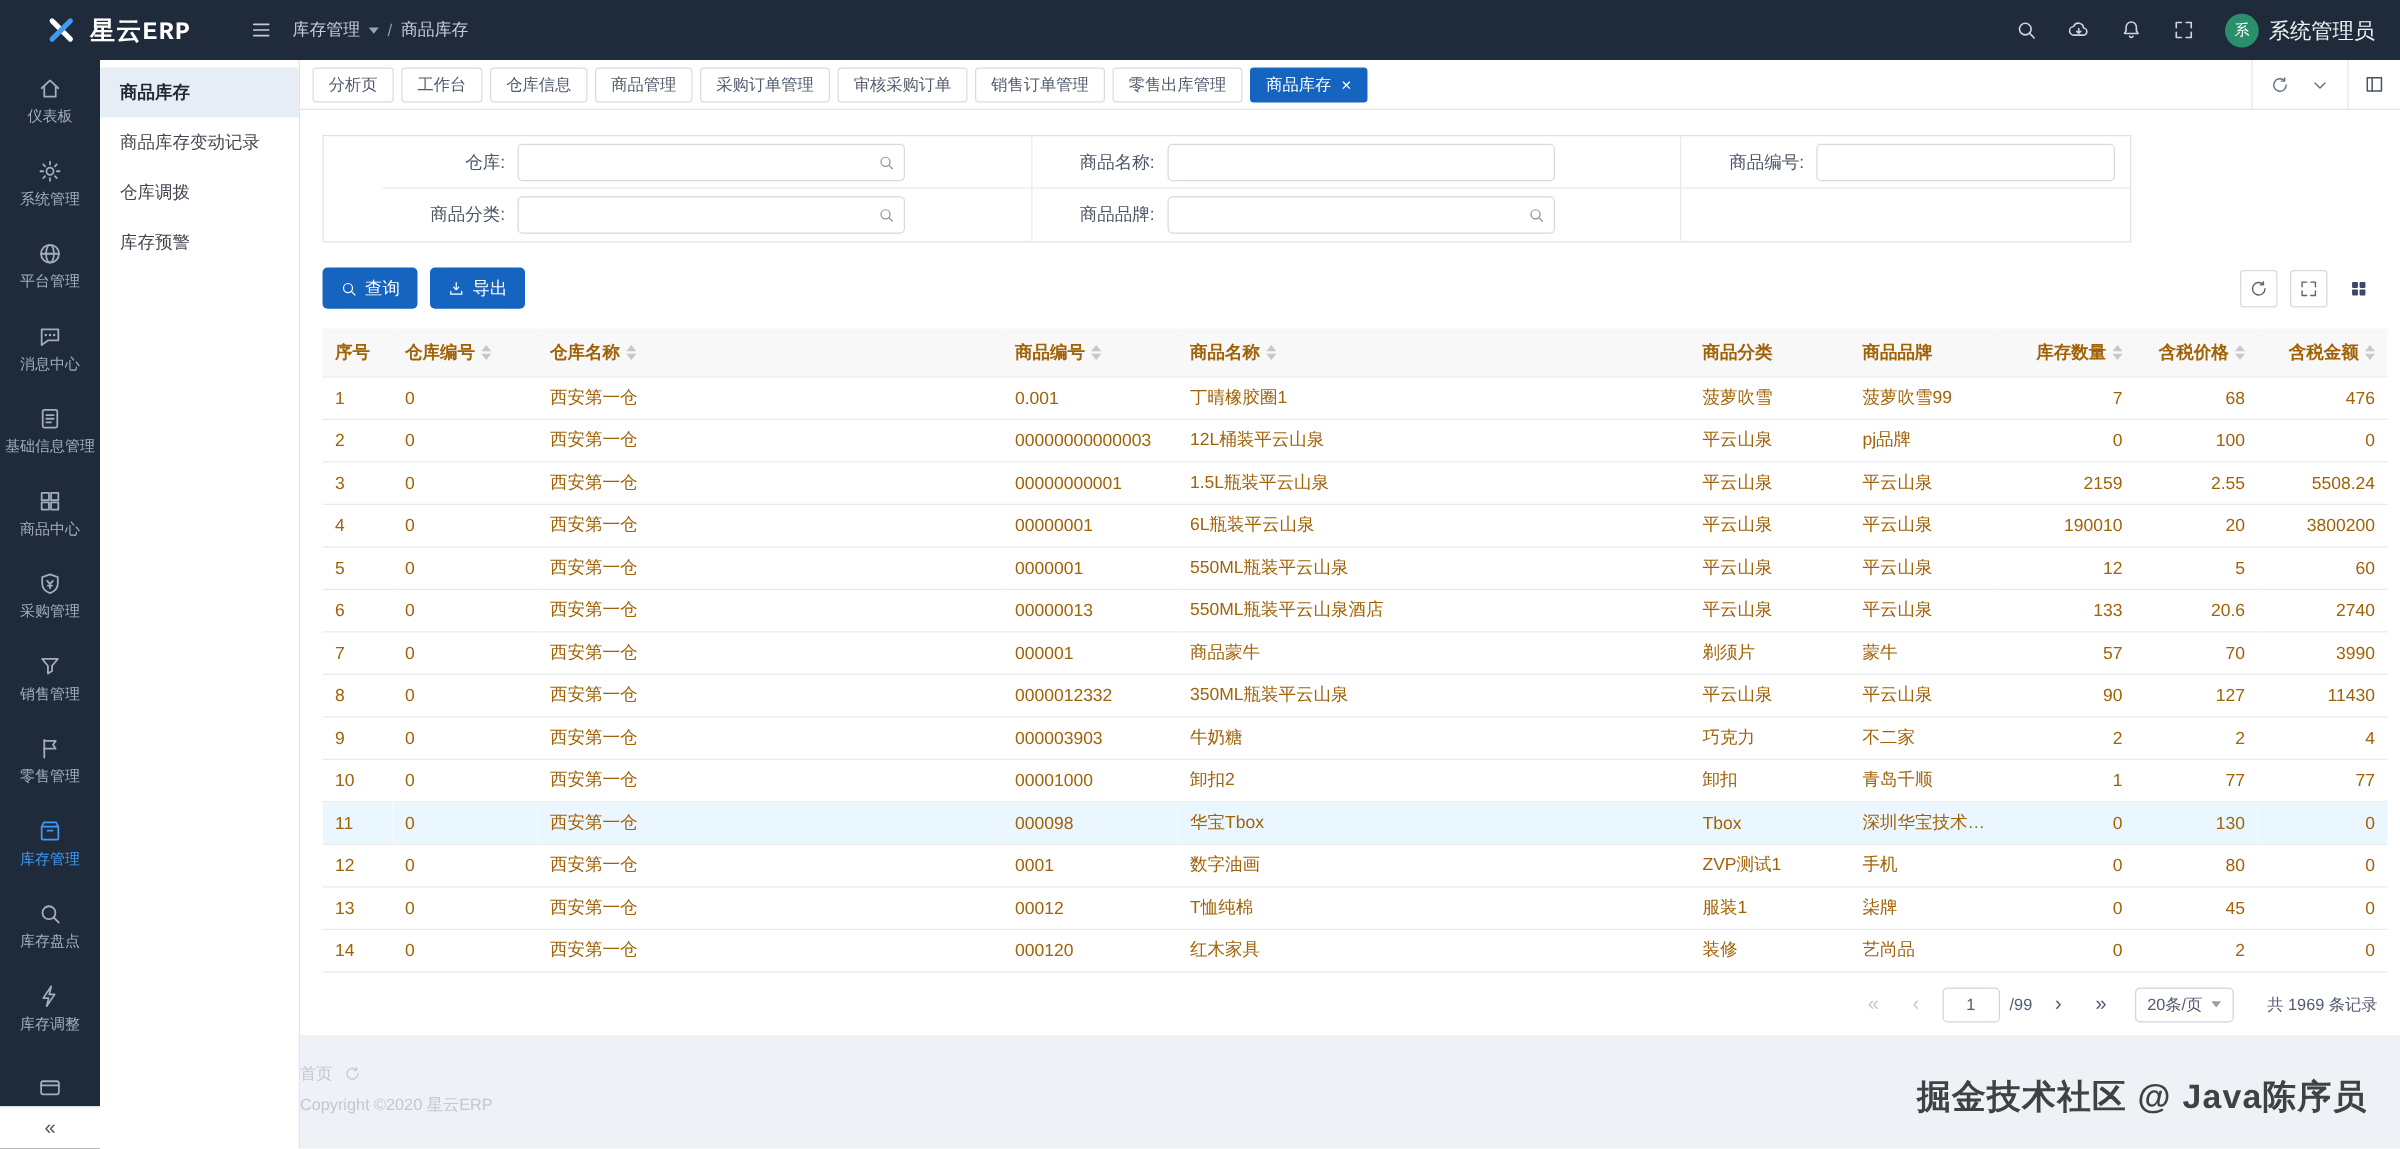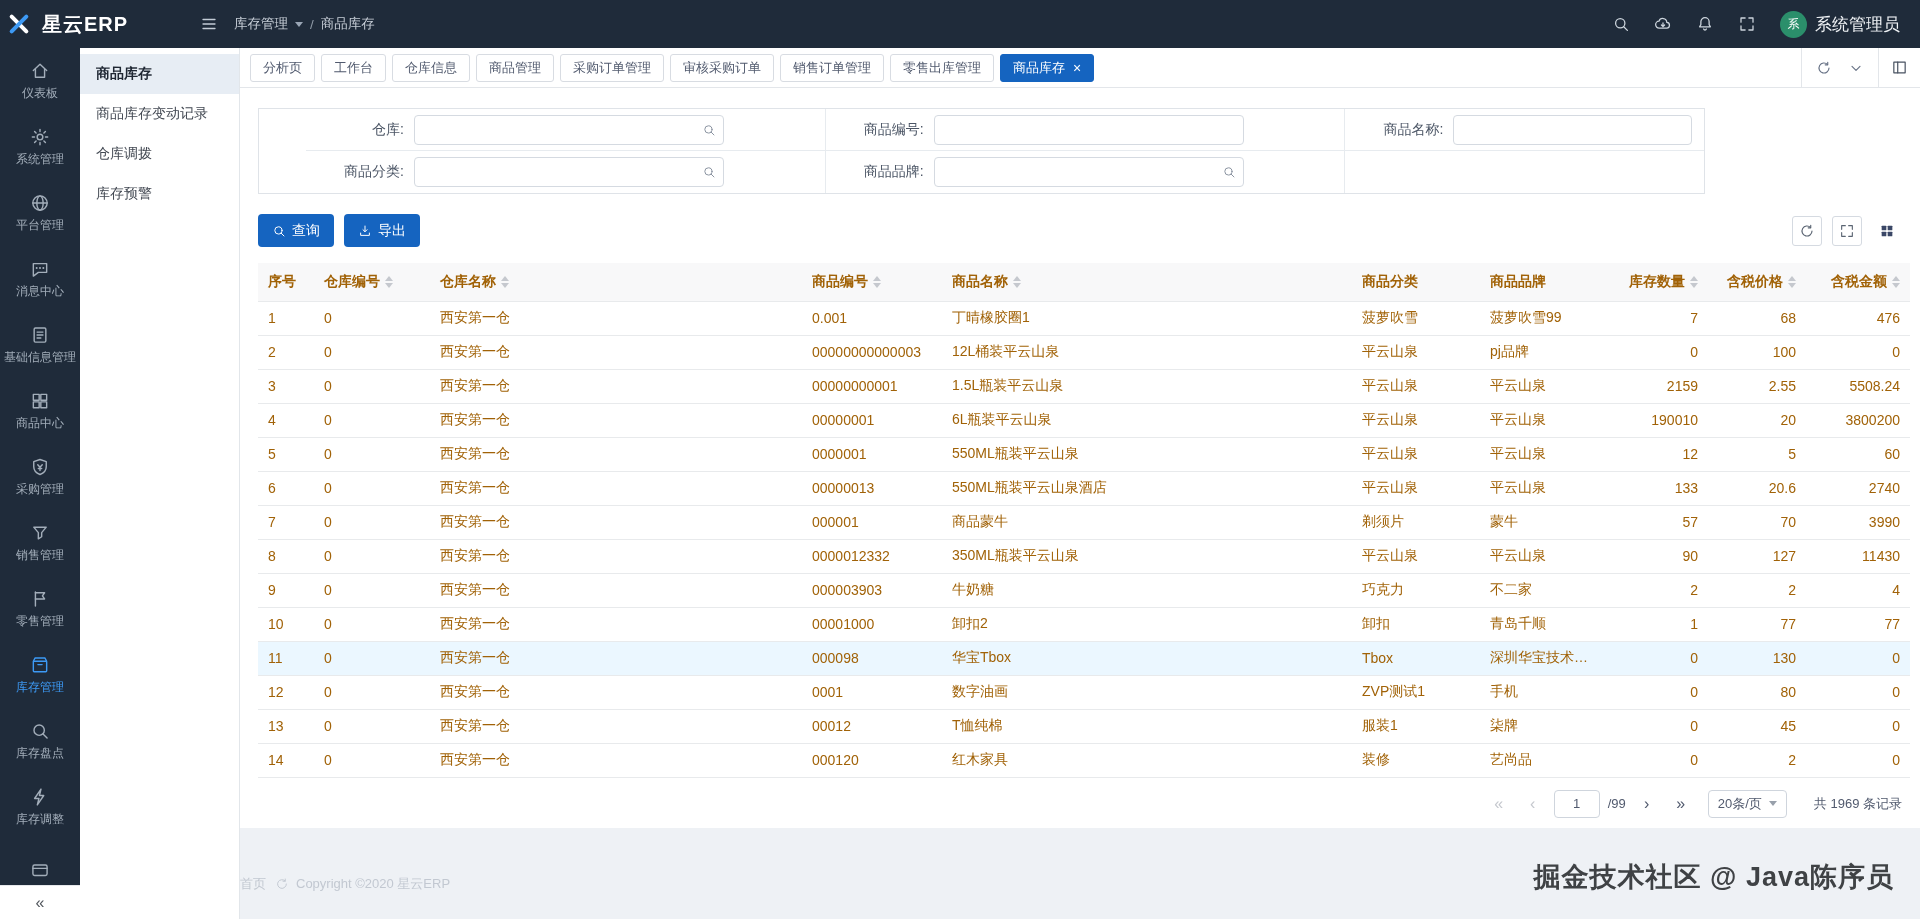--- a/index.html
+++ b/index.html
@@ -1,21 +1,21 @@
 <!DOCTYPE html>
 <html><head>
 <meta charset="utf-8">
 <style>
   *{box-sizing:border-box;margin:0;padding:0;}
   html,body{width:1920px;height:919px;overflow:hidden;font-family:"Liberation Sans","DejaVu Sans",sans-serif;}
   .app{display:flex;flex-direction:column;width:100%;height:100%;background:#fff;}
 
   
   .topbar{flex:0 0 48px;height:48px;background:#1f2b3a;display:flex;align-items:center;color:#d7dde4;}
-  .logo{display:flex;align-items:flex-start;gap:10px;padding-left:6px;width:200px;flex:0 0 200px;cursor:pointer;}
+  .logo{display:flex;align-items:flex-start;gap:10px;padding-left:36px;width:200px;flex:0 0 200px;cursor:pointer;font-family:Liberation Mono, monospace;}
   .logo-mark{width:26px;height:26px;display:flex;}
   .logo-text{font-size:20px;font-weight:700;color:#fff;letter-spacing:1px;white-space:nowrap;}
   .menu-toggle{width:18px;height:18px;color:#c3ccd6;margin-right:16px;cursor:pointer;flex:0 0 18px;}
   .breadcrumb{display:flex;align-items:center;gap:7px;font-size:13.5px;color:#c6cdd6;white-space:nowrap;}
   .bc-caret{width:0;height:0;border-left:4px solid transparent;border-right:4px solid transparent;border-top:5px solid #9aa6b5;display:inline-block;}
   .bc-sep{color:#8f9aa7;}
   .top-spacer{flex:1;}
   .hicon{width:18px;height:18px;margin-left:24px;color:#cdd5dd;cursor:pointer;flex:0 0 18px;}
   .avatar{width:27px;height:27px;border-radius:50%;background:#2b8f6b;color:#fff;display:flex;align-items:center;justify-content:center;font-size:12px;margin-left:24px;cursor:pointer;flex:0 0 27px;}
   .username{font-size:17px;color:#f0f3f6;margin:0 20px 0 8px;cursor:pointer;white-space:nowrap;}
@@ -95,21 +95,21 @@
   
   .pagination{display:flex;align-items:center;justify-content:flex-end;gap:8px;margin-top:12px;font-size:13px;color:#515a6e;padding-bottom:4px;}
   .pg-btn{min-width:26px;height:26px;display:flex;align-items:center;justify-content:center;font-size:16px;color:#515a6e;cursor:pointer;}
   .pg-btn.disabled{color:#c5c8ce;cursor:default;}
   .pg-input{width:46px;height:28px;border:1px solid #cfd5dd;border-radius:4px;text-align:center;font-size:13px;color:#515a6e;outline:none;font-family:inherit;}
   .pg-size{height:28px;border:1px solid #cfd5dd;border-radius:4px;display:flex;align-items:center;padding:0 9px;gap:7px;margin-left:6px;cursor:pointer;color:#515a6e;}
   .pg-caret{width:0;height:0;border-left:4px solid transparent;border-right:4px solid transparent;border-top:5px solid #98a0ab;}
   .pg-records{margin-left:19px;white-space:nowrap;}
 
   
-  .footer{flex:1;background:#eef1f5;position:relative;display:flex;flex-direction:row;align-items:center;padding-top:22px;gap:7px;color:#c2c8d1;font-size:13px;min-height:0;}
+  .footer{flex:1;background:#eef1f5;position:relative;display:flex;flex-direction:column;padding-top:22px;gap:7px;color:#c2c8d1;font-size:13px;min-height:0;}
   .f-line1{display:flex;align-items:center;gap:9px;}
   .f-line1 .ficon{width:14px;height:14px;}
   .watermark{position:absolute;right:26px;bottom:24px;font-size:27px;font-weight:700;color:#3f4245;letter-spacing:1px;white-space:nowrap;}
 </style>
 </head>
 <body>
 
 <div class="app">
 
   <header class="topbar">
@@ -342,25 +342,25 @@
 
         <div class="filter-grid" id="filterGrid">
             <div class="filter-cell">
               <span class="f-label">仓库:</span>
               <span class="f-input has-icon"><input style=""><span class="sicon"><svg viewBox="0 0 24 24" fill="none" stroke="currentColor" stroke-width="1.7" stroke-linecap="round" stroke-linejoin="round" width="100%" height="100%">
                     <circle cx="11" cy="11" r="6.2"></circle>
                     <path d="M15.6 15.6 20.5 20.5"></path>
                   </svg></span></span>
             </div>
             <div class="filter-cell">
+              <span class="f-label">商品名称:</span>
+              <span class="f-input"><input style=""></span>
+            </div>
+            <div class="filter-cell">
               <span class="f-label">商品编号:</span>
-              <span class="f-input"><input style=""></span>
-            </div>
-            <div class="filter-cell">
-              <span class="f-label">商品名称:</span>
               <span class="f-input"><input style=""></span>
             </div>
             <div class="filter-cell">
               <span class="f-label">商品分类:</span>
               <span class="f-input has-icon"><input style=""><span class="sicon"><svg viewBox="0 0 24 24" fill="none" stroke="currentColor" stroke-width="1.7" stroke-linecap="round" stroke-linejoin="round" width="100%" height="100%">
                     <circle cx="11" cy="11" r="6.2"></circle>
                     <path d="M15.6 15.6 20.5 20.5"></path>
                   </svg></span></span>
             </div>
             <div class="filter-cell">

